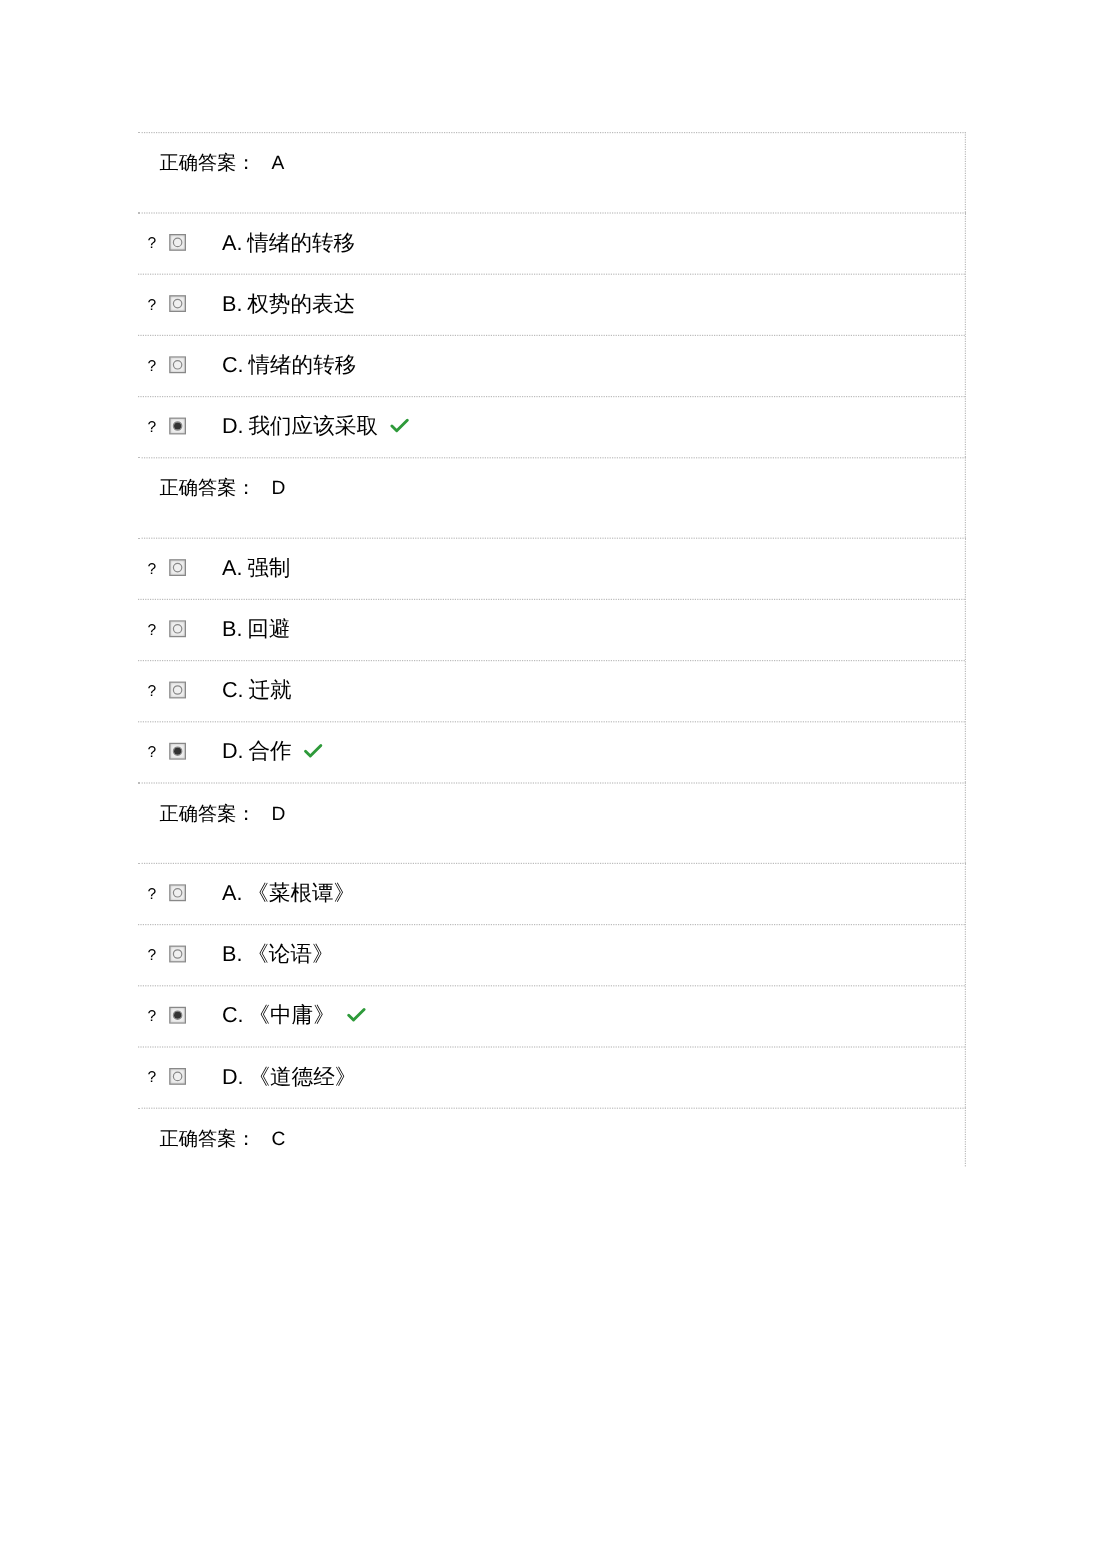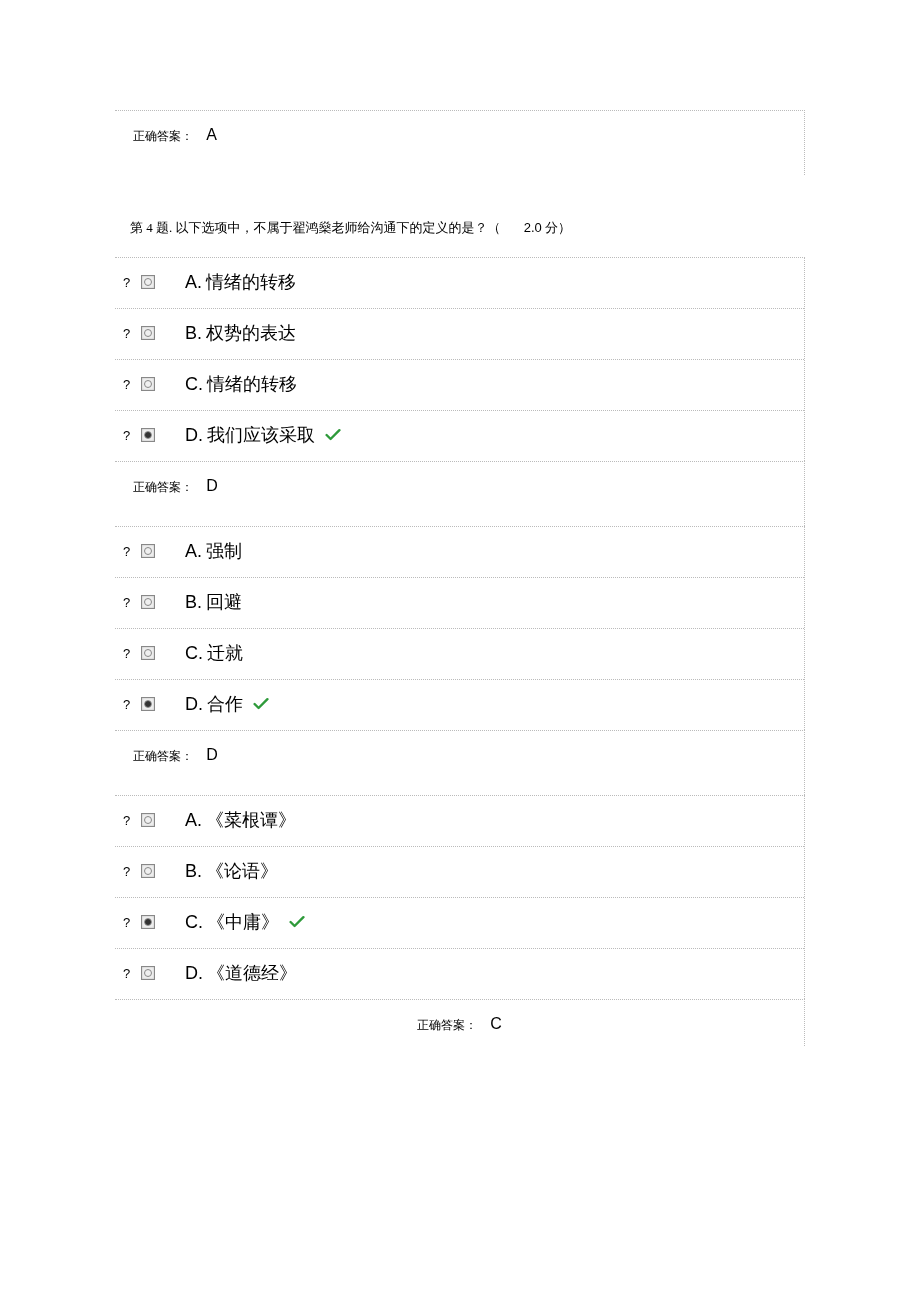--- a/index.html
+++ b/index.html
@@ -14,21 +14,21 @@
     padding: 110px 0 80px 0;
   }
   .answer-block {
     margin-left: 115px;
     margin-right: 115px;
     border-top: 1px dotted #bbb;
     border-right: 1px dotted #bbb;
     padding: 15px 18px 30px 18px;
   }
   .answer-block .answer-label {
-    font-size: 12px;
+    font-size: 16px;
     font-family: "SimSun", serif;
   }
   .answer-block .answer-letter {
     font-family: Arial, sans-serif;
     font-size: 16px;
     margin-left: 10px;
   }
   .question-title {
     margin: 42px 130px 18px 130px;
     font-size: 13px;
@@ -100,26 +100,20 @@
 </head>
 <body>
 
 <div class="page">
 
   <div class="answer-block">
     <span class="answer-label">正确答案：</span>
     <span class="answer-letter">A</span>
   </div>
 
-  <div class="question-title">
-    <span>第 4 题.</span>
-    <span>以下选项中，不属于翟鸿燊老师给沟通下的定义的是？（</span>
-    <span class="points">2.0</span>
-    <span>分）</span>
-  </div>
 
   <div class="options">
     <div class="option-row">
       <span class="qmark">?</span>
       <span class="radio">
           <span class="circle"></span>
         </span>
       <span class="option-text">
         <span class="option-letter">A.</span><span>情绪的转移</span>
       </span>
@@ -254,18 +248,18 @@
       <span class="qmark">?</span>
       <span class="radio">
           <span class="circle"></span>
         </span>
       <span class="option-text">
         <span class="option-letter">D.</span><span>《道德经》</span>
       </span>
     </div>
   </div>
 
-  <div class="answer-block" style="padding-bottom:12px;text-align:center;">
+  <div class="answer-block" style="padding-bottom:12px;">
     <span class="answer-label">正确答案：</span>
     <span class="answer-letter">C</span>
   </div>
 
 </div>
 
 </body></html>

